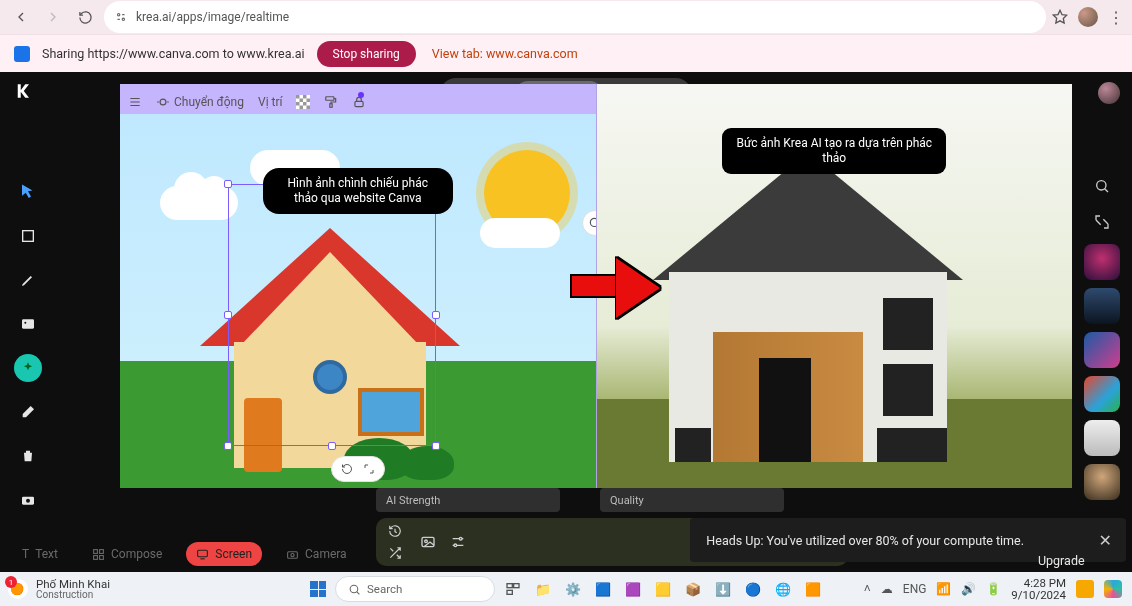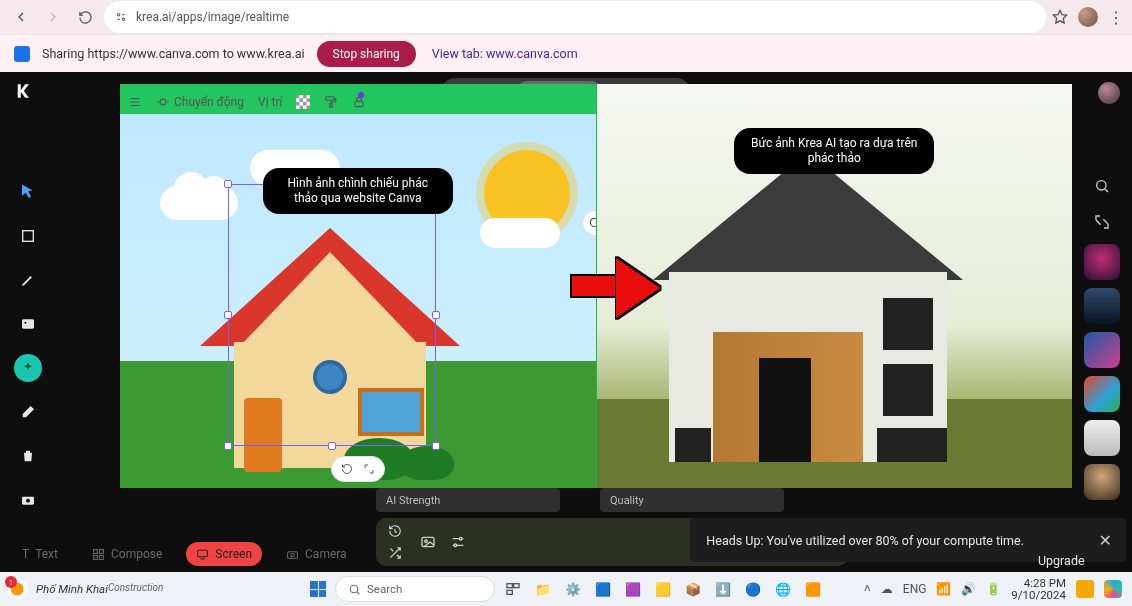--- a/index.html
+++ b/index.html
@@ -15,35 +15,35 @@
 .chrome-right { display: flex; align-items: center; gap: 10px; }
 .star-icon { color: #555; }
 .profile-dot { width: 20px; height: 20px; border-radius: 50%; background: radial-gradient(circle at 30% 30%, #c98, #654); }
 .menu-dots { color: #555; font-size: 16px; }
 
 
 .share-bar { width: 100%; height: 38px; background: #fff0f5; border-top: 1px solid rgba(0,0,0,.06); display: flex; align-items: center; padding: 0 14px; gap: 16px; font-size: 12.5px; color: #333; }
 .share-left { display: flex; align-items: center; gap: 12px; }
 .share-chip { width: 16px; height: 16px; background: #1a73e8; border-radius: 3px; }
 .stop-btn { background: #ac1c4b; color: #fff; border: none; border-radius: 16px; padding: 6px 16px; font-size: 12px; cursor: pointer; }
-.view-tab { color: #4c1d95; }
+.view-tab { color: #c2410c; }
 
 
 .app { position: relative; width: 100%; height: calc(606px - 34px - 38px - 34px); background: #0e0e0e; }
 
 .logo-k { position: absolute; top: 10px; left: 14px; color: #fff; font-weight: 700; font-size: 16px; }
 .avatar-tr { position: absolute; top: 10px; right: 12px; width: 22px; height: 22px; border-radius: 50%; background: radial-gradient(circle at 35% 30%, #b89, #433); }
 
 .top-tabs { position: absolute; top: 6px; left: 50%; transform: translateX(-50%); display: flex; background: #3a3a3a; border-radius: 20px; padding: 3px; gap: 0; }
 .top-tab { padding: 6px 20px; font-size: 12px; color: #cfcfcf; border-radius: 18px; cursor: pointer; }
 .top-tab.active { background: #6a6a6a; color: #fff; }
 
 
 .canvas-row { position: absolute; top: 12px; left: 120px; right: 60px; bottom: 84px; display: flex; gap: 0; }
-.pane { position: relative; flex: 1; background: #22c55e; overflow: hidden; }
+.pane { position: relative; flex: 1; background: #c4b5fd; overflow: hidden; }
 .pane.left { border-right: 1px solid rgba(0,0,0,.1); }
 .pane.right { background: #d8e6da; }
 
 
 .canva-toolbar { position: absolute; top: 6px; left: 8px; right: 8px; height: 24px; display: flex; align-items: center; gap: 14px; font-size: 12px; color: #555; z-index: 3; }
 .canva-toolbar .tb-item { display: flex; align-items: center; gap: 4px; }
 .tb-icon { width: 14px; height: 14px; display: inline-flex; align-items: center; justify-content: center; }
 .tb-ic { font-size: 14px; color: #555; }
 .purple-dot { position: absolute; top: 2px; left: 230px; width: 6px; height: 6px; background: #6b32ff; border-radius: 50%; }
 .tb-lock { color: #555; }
@@ -78,21 +78,21 @@
 .sel-handle.lm { left: -5px; top: calc(50% - 4px); } .sel-handle.rm { right: -5px; top: calc(50% - 4px); }
 
 .zoom-lens { position: absolute; top: 126px; right: -12px; width: 26px; height: 26px; background: #fff; border-radius: 50%; border: 1px solid #ddd; color: #555; display: flex; align-items: center; justify-content: center; z-index: 4; }
 
 .arrow-red { position: absolute; top: 50%; left: calc(50% - 26px); transform: translateY(-50%); z-index: 5; }
 .arrow-body { width: 48px; height: 24px; background: #e90e0e; border: 2px solid #000; }
 .arrow-head { position: absolute; left: 46px; top: -16px; width: 0; height: 0; border-top: 30px solid transparent; border-bottom: 30px solid transparent; border-left: 44px solid #e90e0e; filter: drop-shadow(2px 0 0 #000) drop-shadow(-1px 0 0 #000) drop-shadow(0 2px 0 #000) drop-shadow(0 -2px 0 #000); }
 
 .annot { position: absolute; background: #000; color: #fff; font-size: 12px; padding: 8px 14px; border-radius: 16px; text-align: center; line-height: 1.25; z-index: 6; }
 .annot.left-a { top: 44px; left: 50%; transform: translateX(-50%); width: 190px; margin-top: 40px; }
-.annot.right-a { top: 44px; left: 50%; transform: translateX(-50%); width: 200px; }
+.annot.right-a { top: 44px; left: 50%; transform: translateX(-50%); width: 224px; border-radius: 9px; }
 
 .mini-pill { position: absolute; bottom: 6px; left: 50%; transform: translateX(-50%); background: #fff; border: 1px solid #e3e3e3; border-radius: 14px; padding: 3px 6px; display: flex; gap: 4px; z-index: 4; }
 .mini-pill span { width: 18px; height: 18px; display: inline-flex; align-items: center; justify-content: center; color: #555; font-size: 12px; }
 
 
 .photo-sky { position: absolute; inset: 0; background: linear-gradient(#f6f7f3, #e6ecd6 60%, #a9b773 78%, #6a7a33 78%); }
 .photo-house { position: absolute; left: 56px; bottom: 26px; width: 310px; height: 310px; }
 .ph-roof { position: absolute; top: 0; left: 0; width: 0; height: 0; border-left: 155px solid transparent; border-right: 155px solid transparent; border-bottom: 128px solid #3b3b3b; }
 .ph-wall { position: absolute; top: 120px; left: 16px; width: 278px; height: 190px; background: #e8e9e3; }
 .ph-wood { position: absolute; top: 180px; left: 60px; width: 150px; height: 130px; background: linear-gradient(90deg, #b37833, #c98b42); }
@@ -137,21 +137,21 @@
 
 .bottom-left-modes { position: absolute; left: 12px; bottom: 6px; display: flex; align-items: center; gap: 14px; color: #6a6a6a; font-size: 12px; }
 .mode { display: flex; align-items: center; gap: 6px; padding: 5px 10px; border-radius: 14px; cursor: pointer; }
 .mode.active { background: #ef4444; color: #222; }
 
 
 .taskbar { width: 100%; height: 34px; background: #eef2f6; display: flex; align-items: center; font-size: 11.5px; color: #333; position: relative; }
 .tb-left { display: flex; align-items: center; gap: 8px; padding-left: 8px; }
 .tb-badge { position: relative; width: 20px; height: 20px; background: #fff; border-radius: 50%; display: flex; align-items: center; justify-content: center; }
 .tb-badge::after { content: attr(data-count); position: absolute; top: -3px; left: -3px; background: #e23; color: #fff; font-size: 8px; border-radius: 50%; width: 12px; height: 12px; display: flex; align-items: center; justify-content: center; }
-.tb-weather { display: flex; flex-direction: row; line-height: 1.05; font-style: italic; }
+.tb-weather { display: flex; flex-direction: column; line-height: 1.05; }
 .tb-weather .w2 { font-size: 10px; color: #666; }
 
 .tb-center { position: absolute; left: 50%; transform: translateX(-50%); display: flex; align-items: center; gap: 6px; }
 .win-btn { width: 22px; height: 22px; display: flex; align-items: center; justify-content: center; cursor: pointer; }
 .win-logo { width: 16px; height: 16px; display: grid; grid-template-columns: 1fr 1fr; grid-template-rows: 1fr 1fr; gap: 1px; }
 .win-logo div { background: #2673c9; }
 .search-pill { display: flex; align-items: center; gap: 6px; background: #fff; border: 1px solid #d6dde4; border-radius: 16px; height: 26px; padding: 0 12px; width: 160px; color: #666; }
 .tb-app { width: 24px; height: 24px; border-radius: 4px; display: flex; align-items: center; justify-content: center; font-size: 13px; cursor: pointer; }
 
 .tb-right { margin-left: auto; display: flex; align-items: center; gap: 10px; padding-right: 10px; }

